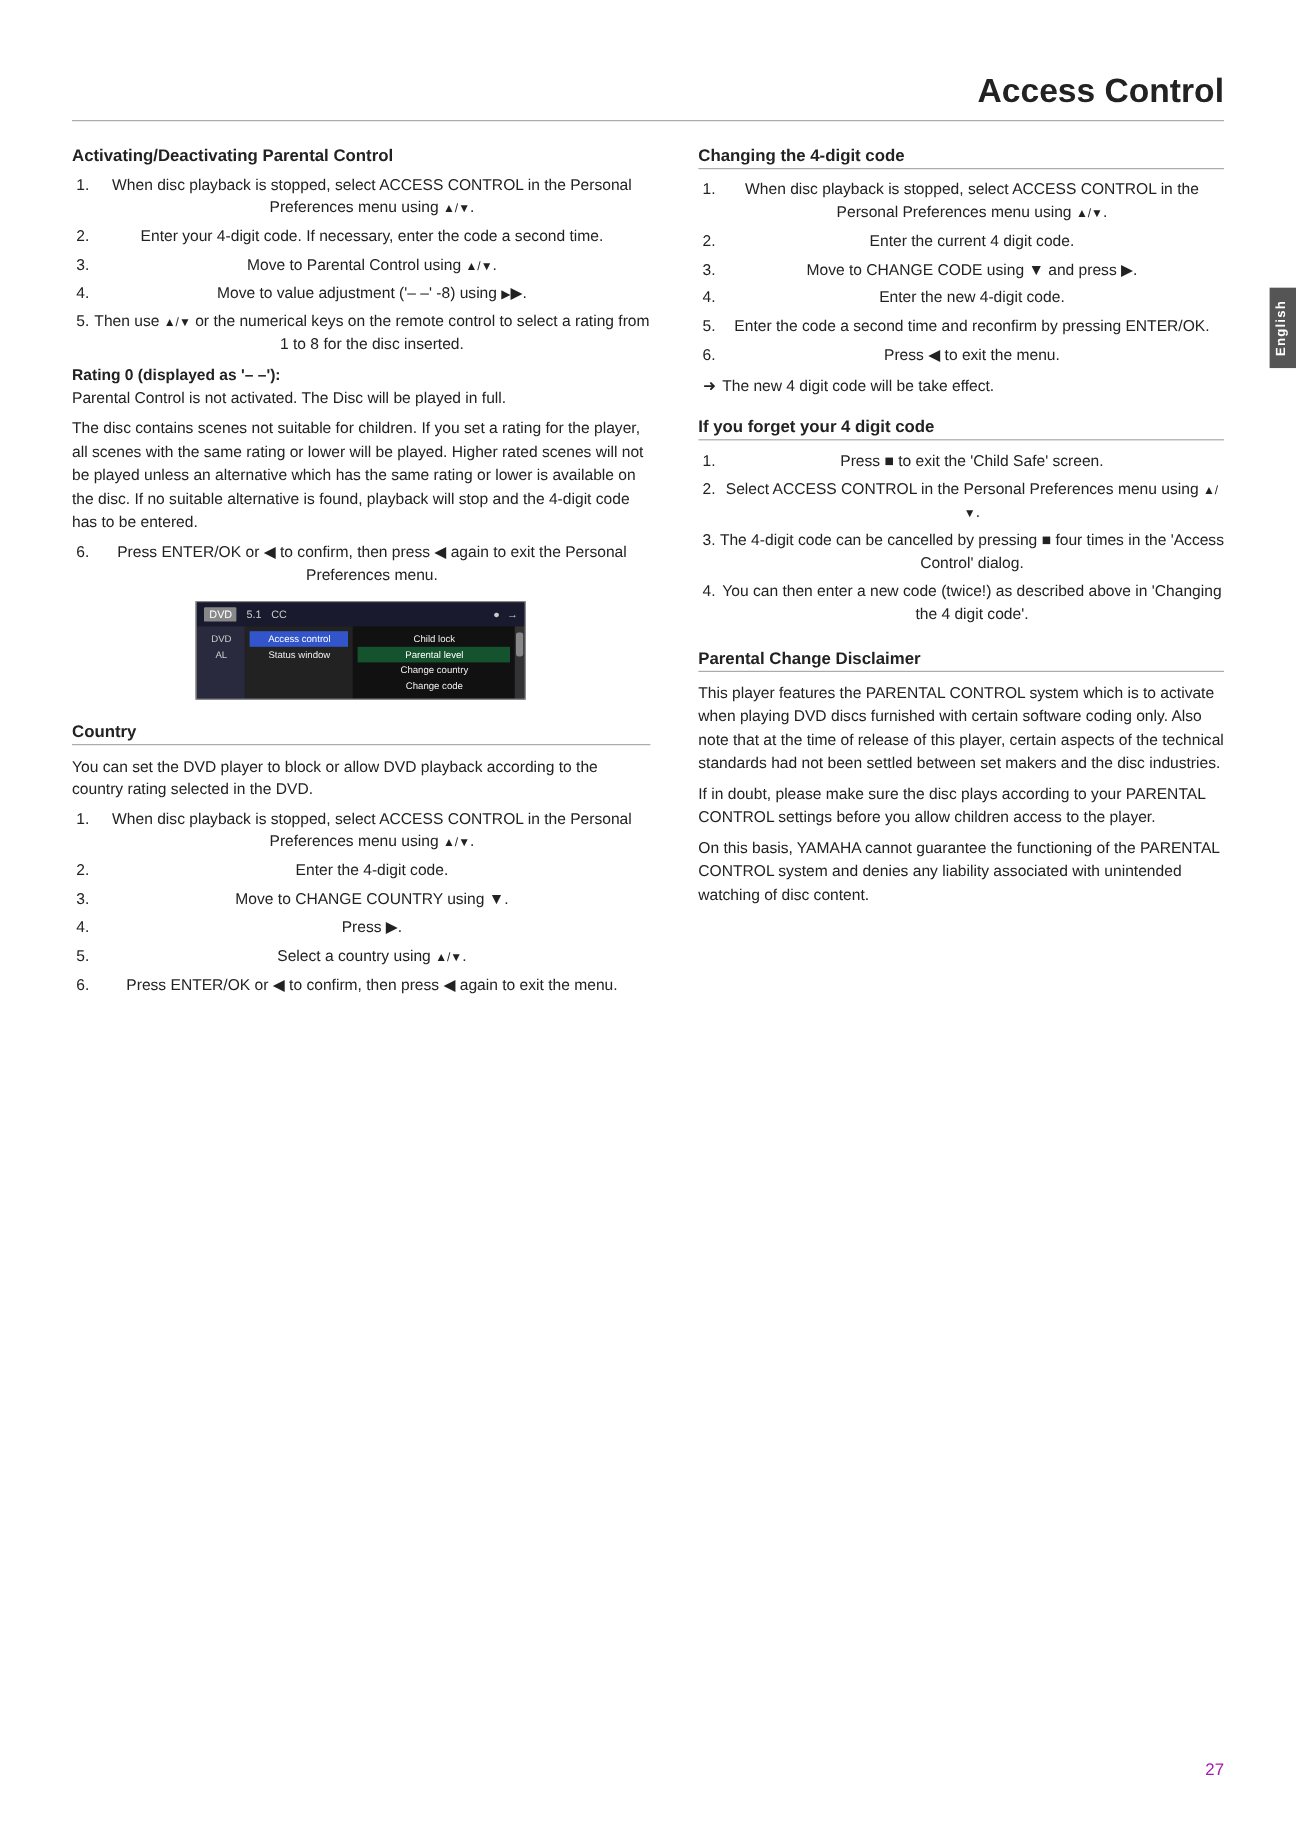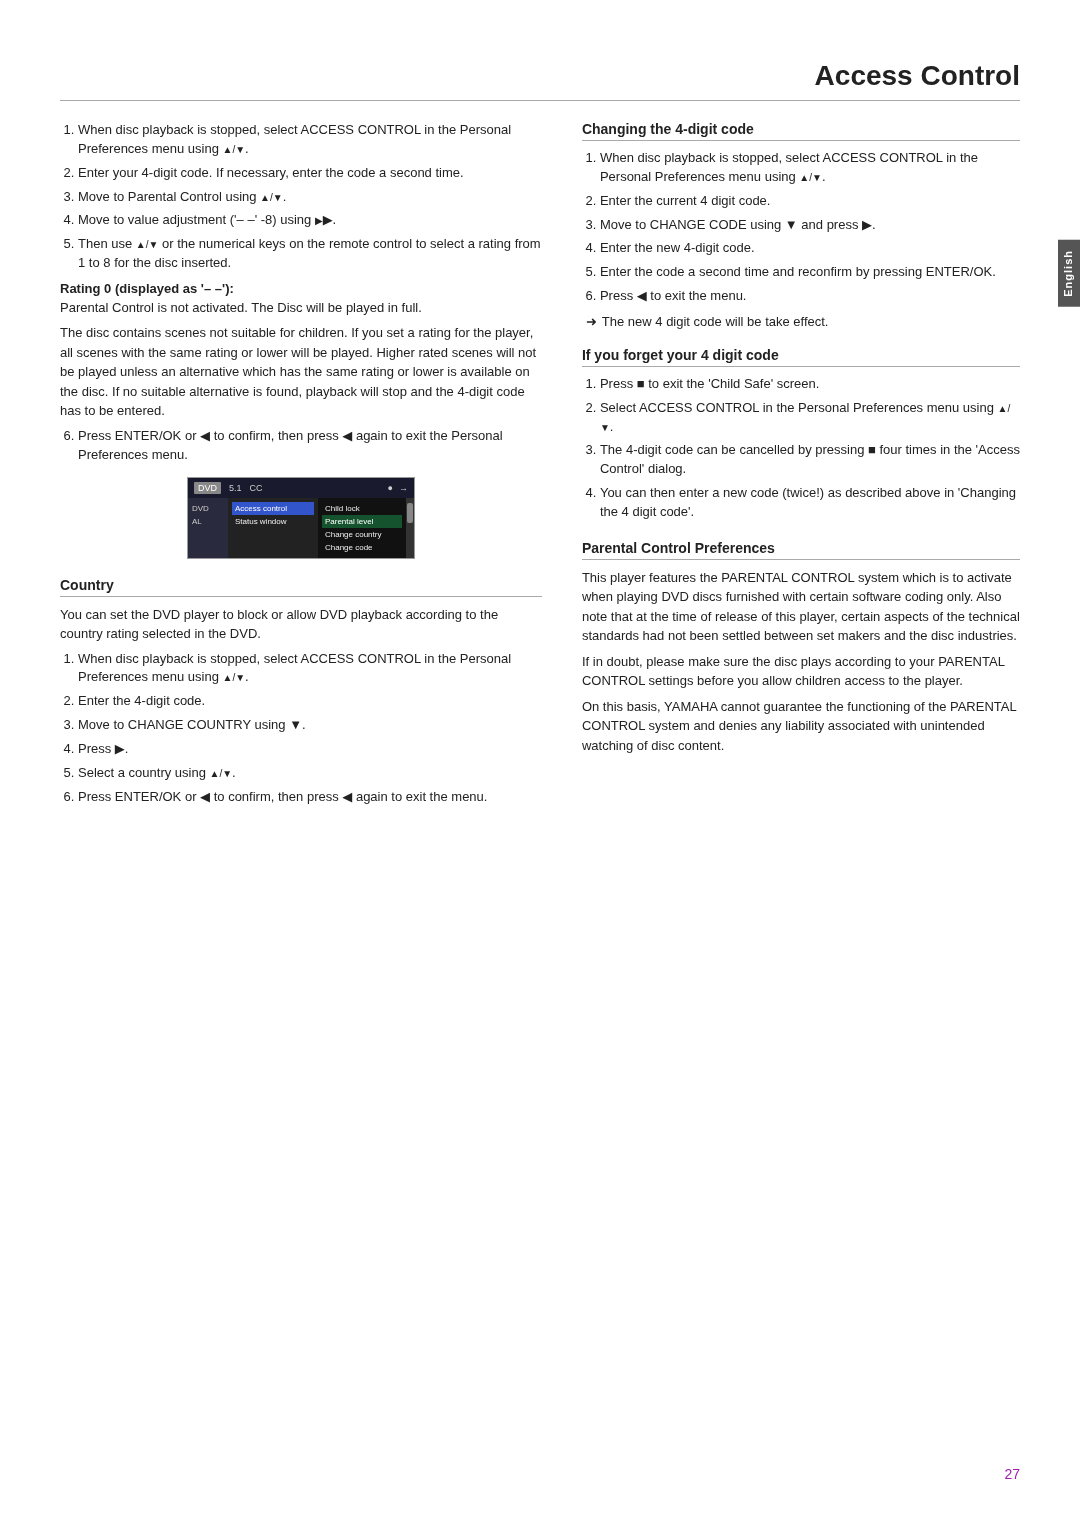--- a/index.html
+++ b/index.html
@@ -62,20 +62,21 @@
     .section-title-underline {
       font-size: 14px;
       font-weight: bold;
       margin-bottom: 8px;
       border-bottom: 1px solid #aaa;
       padding-bottom: 3px;
     }
     ol {
       padding-left: 18px;
       margin-bottom: 8px;
+      text-align: center;
     }
     ol li {
       margin-bottom: 5px;
       line-height: 1.45;
     }
     p {
       line-height: 1.5;
       margin-bottom: 6px;
     }
     .italic-label {
@@ -95,24 +96,25 @@
       margin-left: 4px;
     }
     .arrow-note .arrow {
       margin-right: 5px;
       font-size: 13px;
     }
     
     .dvd-menu {
       border: 1px solid #999;
       background: #1a1a2e;
-      width: 228px;
+      width: 275px;
       margin: 12px auto;
       padding: 0;
       font-size: 10px;
+      text-align: center;
     }
     .dvd-menu-top {
       background: #1a1a2e;
       display: flex;
       align-items: center;
       padding: 4px 6px;
       gap: 8px;
     }
     .dvd-menu-top .icon-box {
       background: #888;
@@ -215,20 +217,21 @@
 
   <div class="english-tab">English</div>
 
   <div class="page-title">Access Control</div>
 
   <div class="two-col">
 
     <div class="col-left">
 
       <div>
+        <div class="section-title">Activating/Deactivating Parental Control</div>
         <ol>
           <li>When disc playback is stopped, select ACCESS CONTROL in the Personal Preferences menu using <span class="tri-up-down">▲/▼</span>.</li>
           <li>Enter your 4-digit code. If necessary, enter the code a second time.</li>
           <li>Move to Parental Control using <span class="tri-up-down">▲/▼</span>.</li>
           <li>Move to value adjustment ('– –' -8) using <span class="tri-right"></span>▶.</li>
           <li>Then use <span class="tri-up-down">▲/▼</span> or the numerical keys on the remote control to select a rating from 1 to 8 for the disc inserted.</li>
         </ol>
 
         <span class="italic-label">Rating 0 (displayed as '– –'):</span>
         <p class="note-text">Parental Control is not activated. The Disc will be played in full.</p>
@@ -310,21 +313,21 @@
         <div class="section-title-underline">If you forget your 4 digit code</div>
         <ol>
           <li>Press ■ to exit the 'Child Safe' screen.</li>
           <li>Select ACCESS CONTROL in the Personal Preferences menu using <span class="tri-up-down">▲/▼</span>.</li>
           <li>The 4-digit code can be cancelled by pressing ■ four times in the 'Access Control' dialog.</li>
           <li>You can then enter a new code (twice!) as described above in 'Changing the 4 digit code'.</li>
         </ol>
       </div>
 
       <div class="section-gap">
-        <div class="section-title-underline">Parental Control Preferences</div>
+        <div class="section-title-underline">Parental Change Disclaimer</div>
         <p>This player features the PARENTAL CONTROL system which is to activate when playing DVD discs furnished with certain software coding only. Also note that at the time of release of this player, certain aspects of the technical standards had not been settled between set makers and the disc industries.</p>
         <p>If in doubt, please make sure the disc plays according to your PARENTAL CONTROL settings before you allow children access to the player.</p>
         <p>On this basis, YAMAHA cannot guarantee the functioning of the PARENTAL CONTROL system and denies any liability associated with unintended watching of disc content.</p>
       </div>
 
     </div>
   </div>
 
   <div class="page-number">27</div>
 

